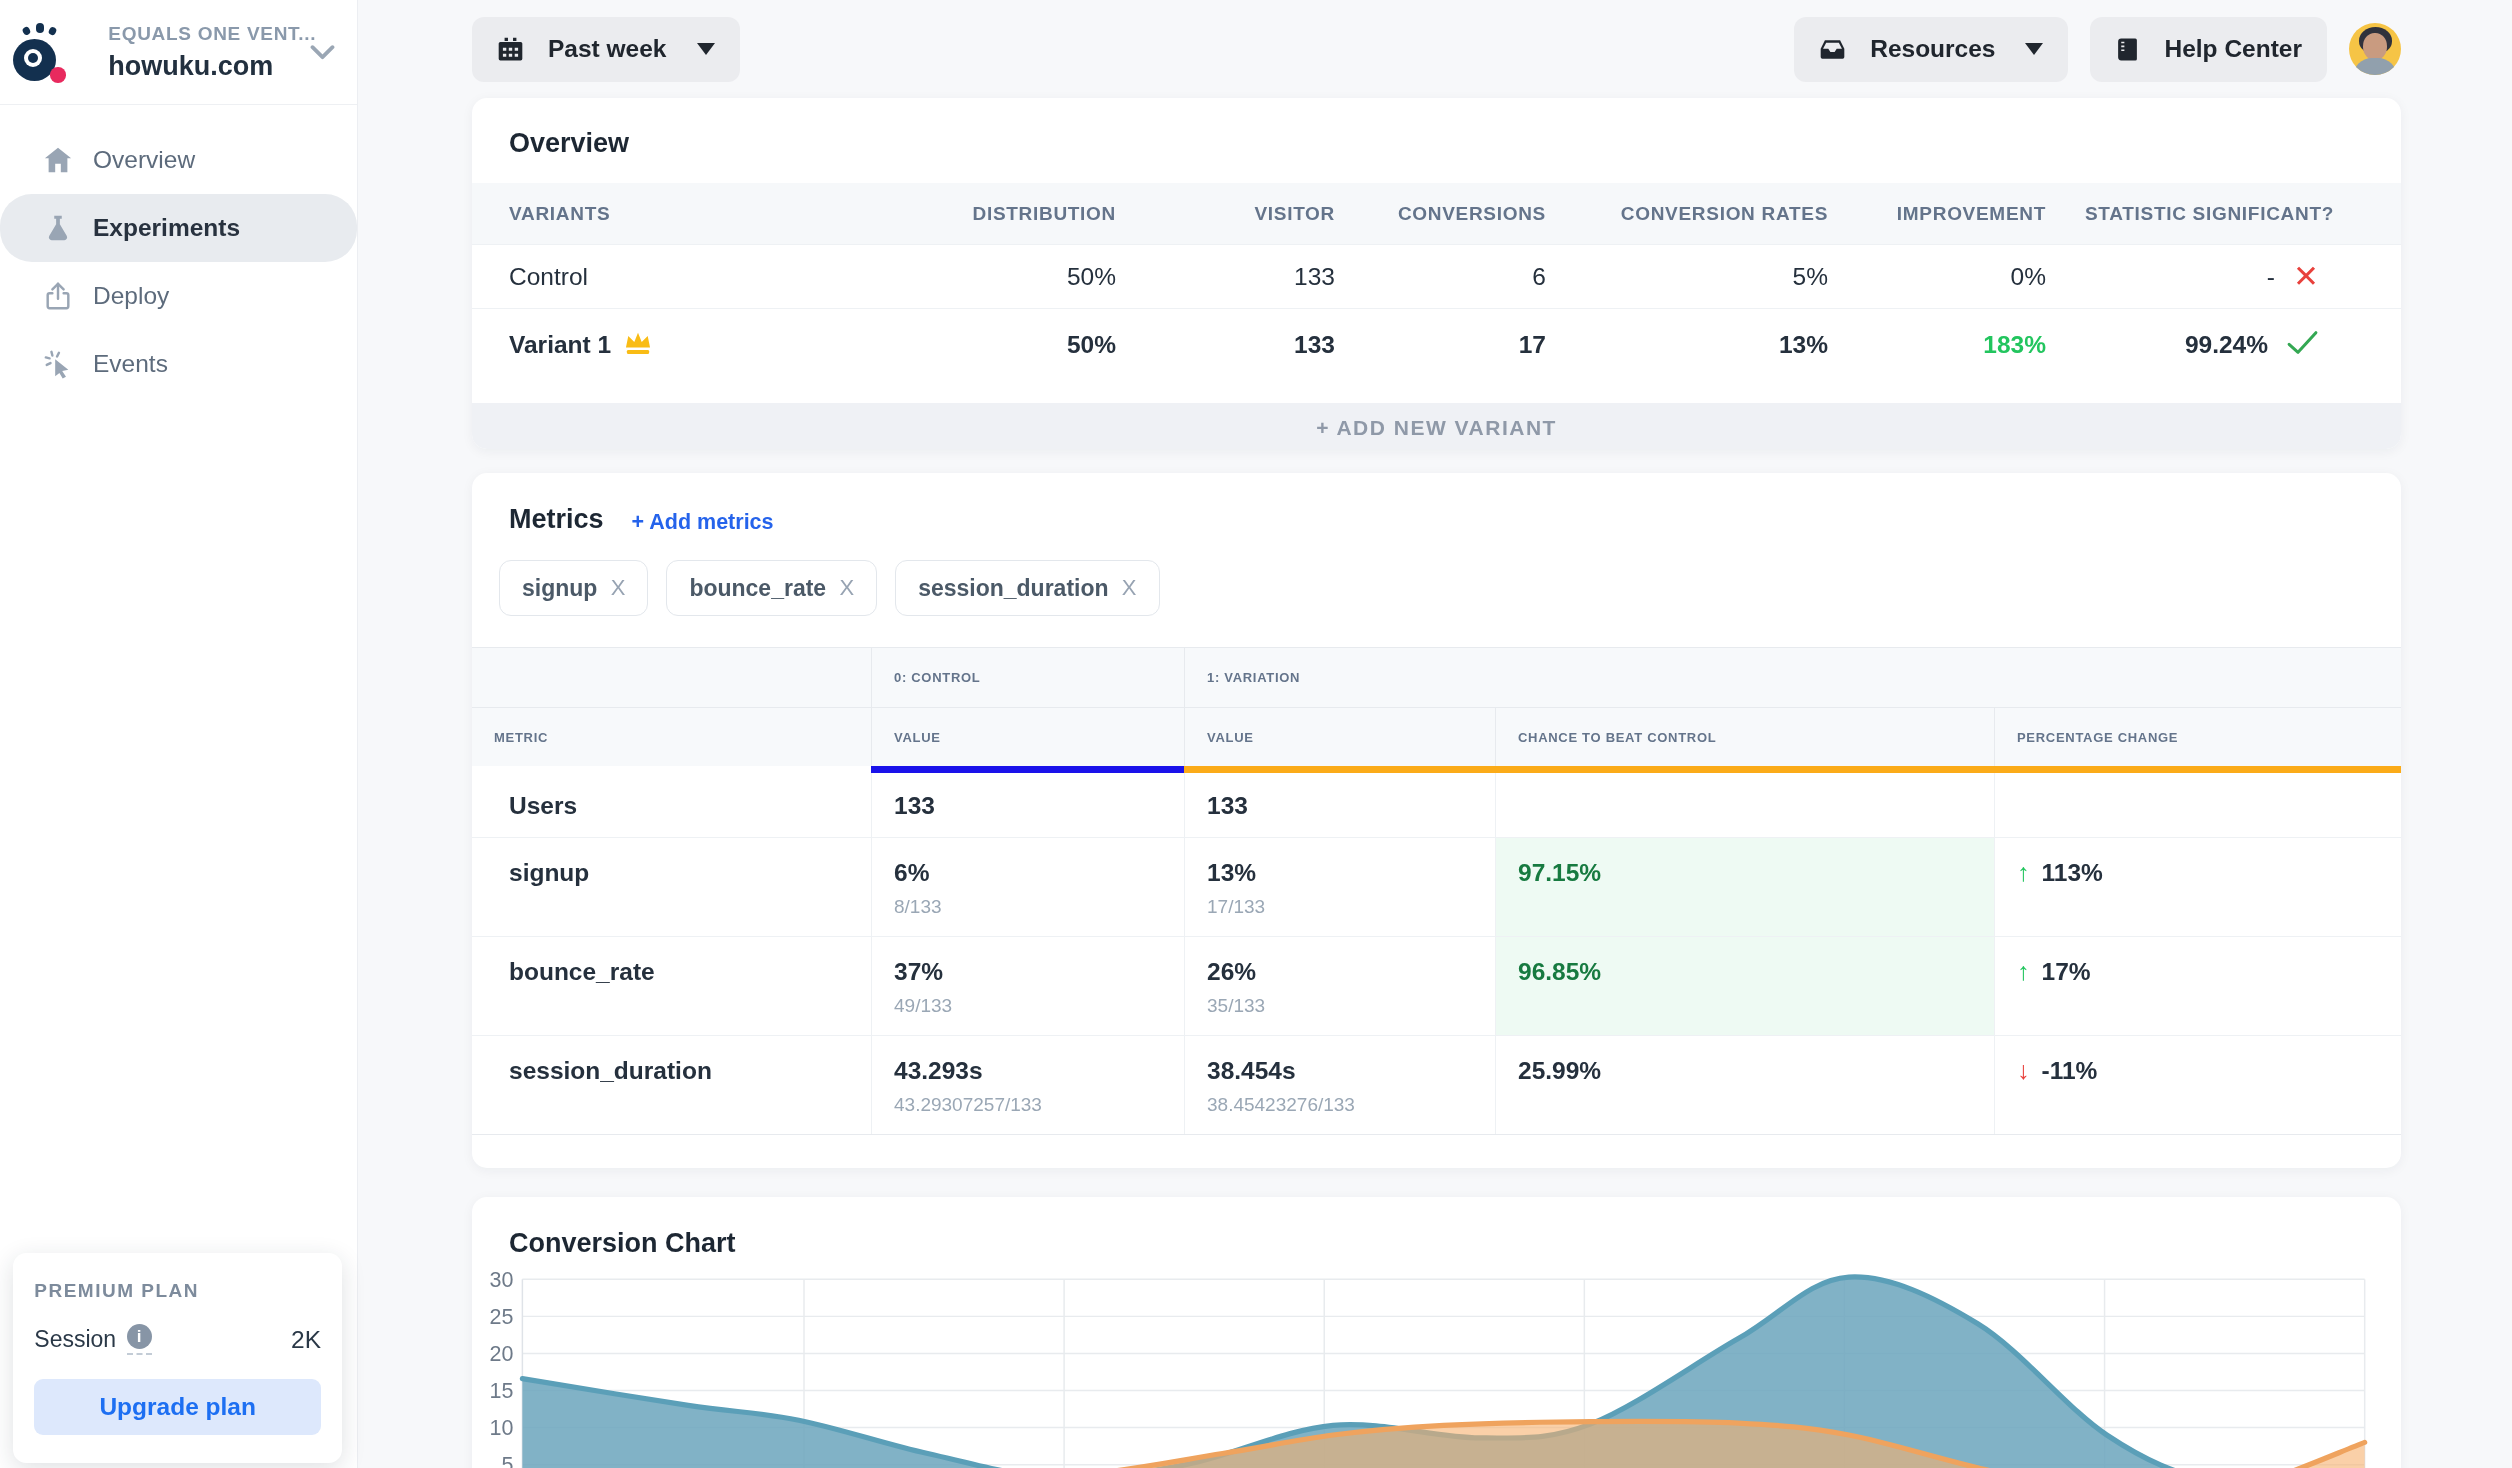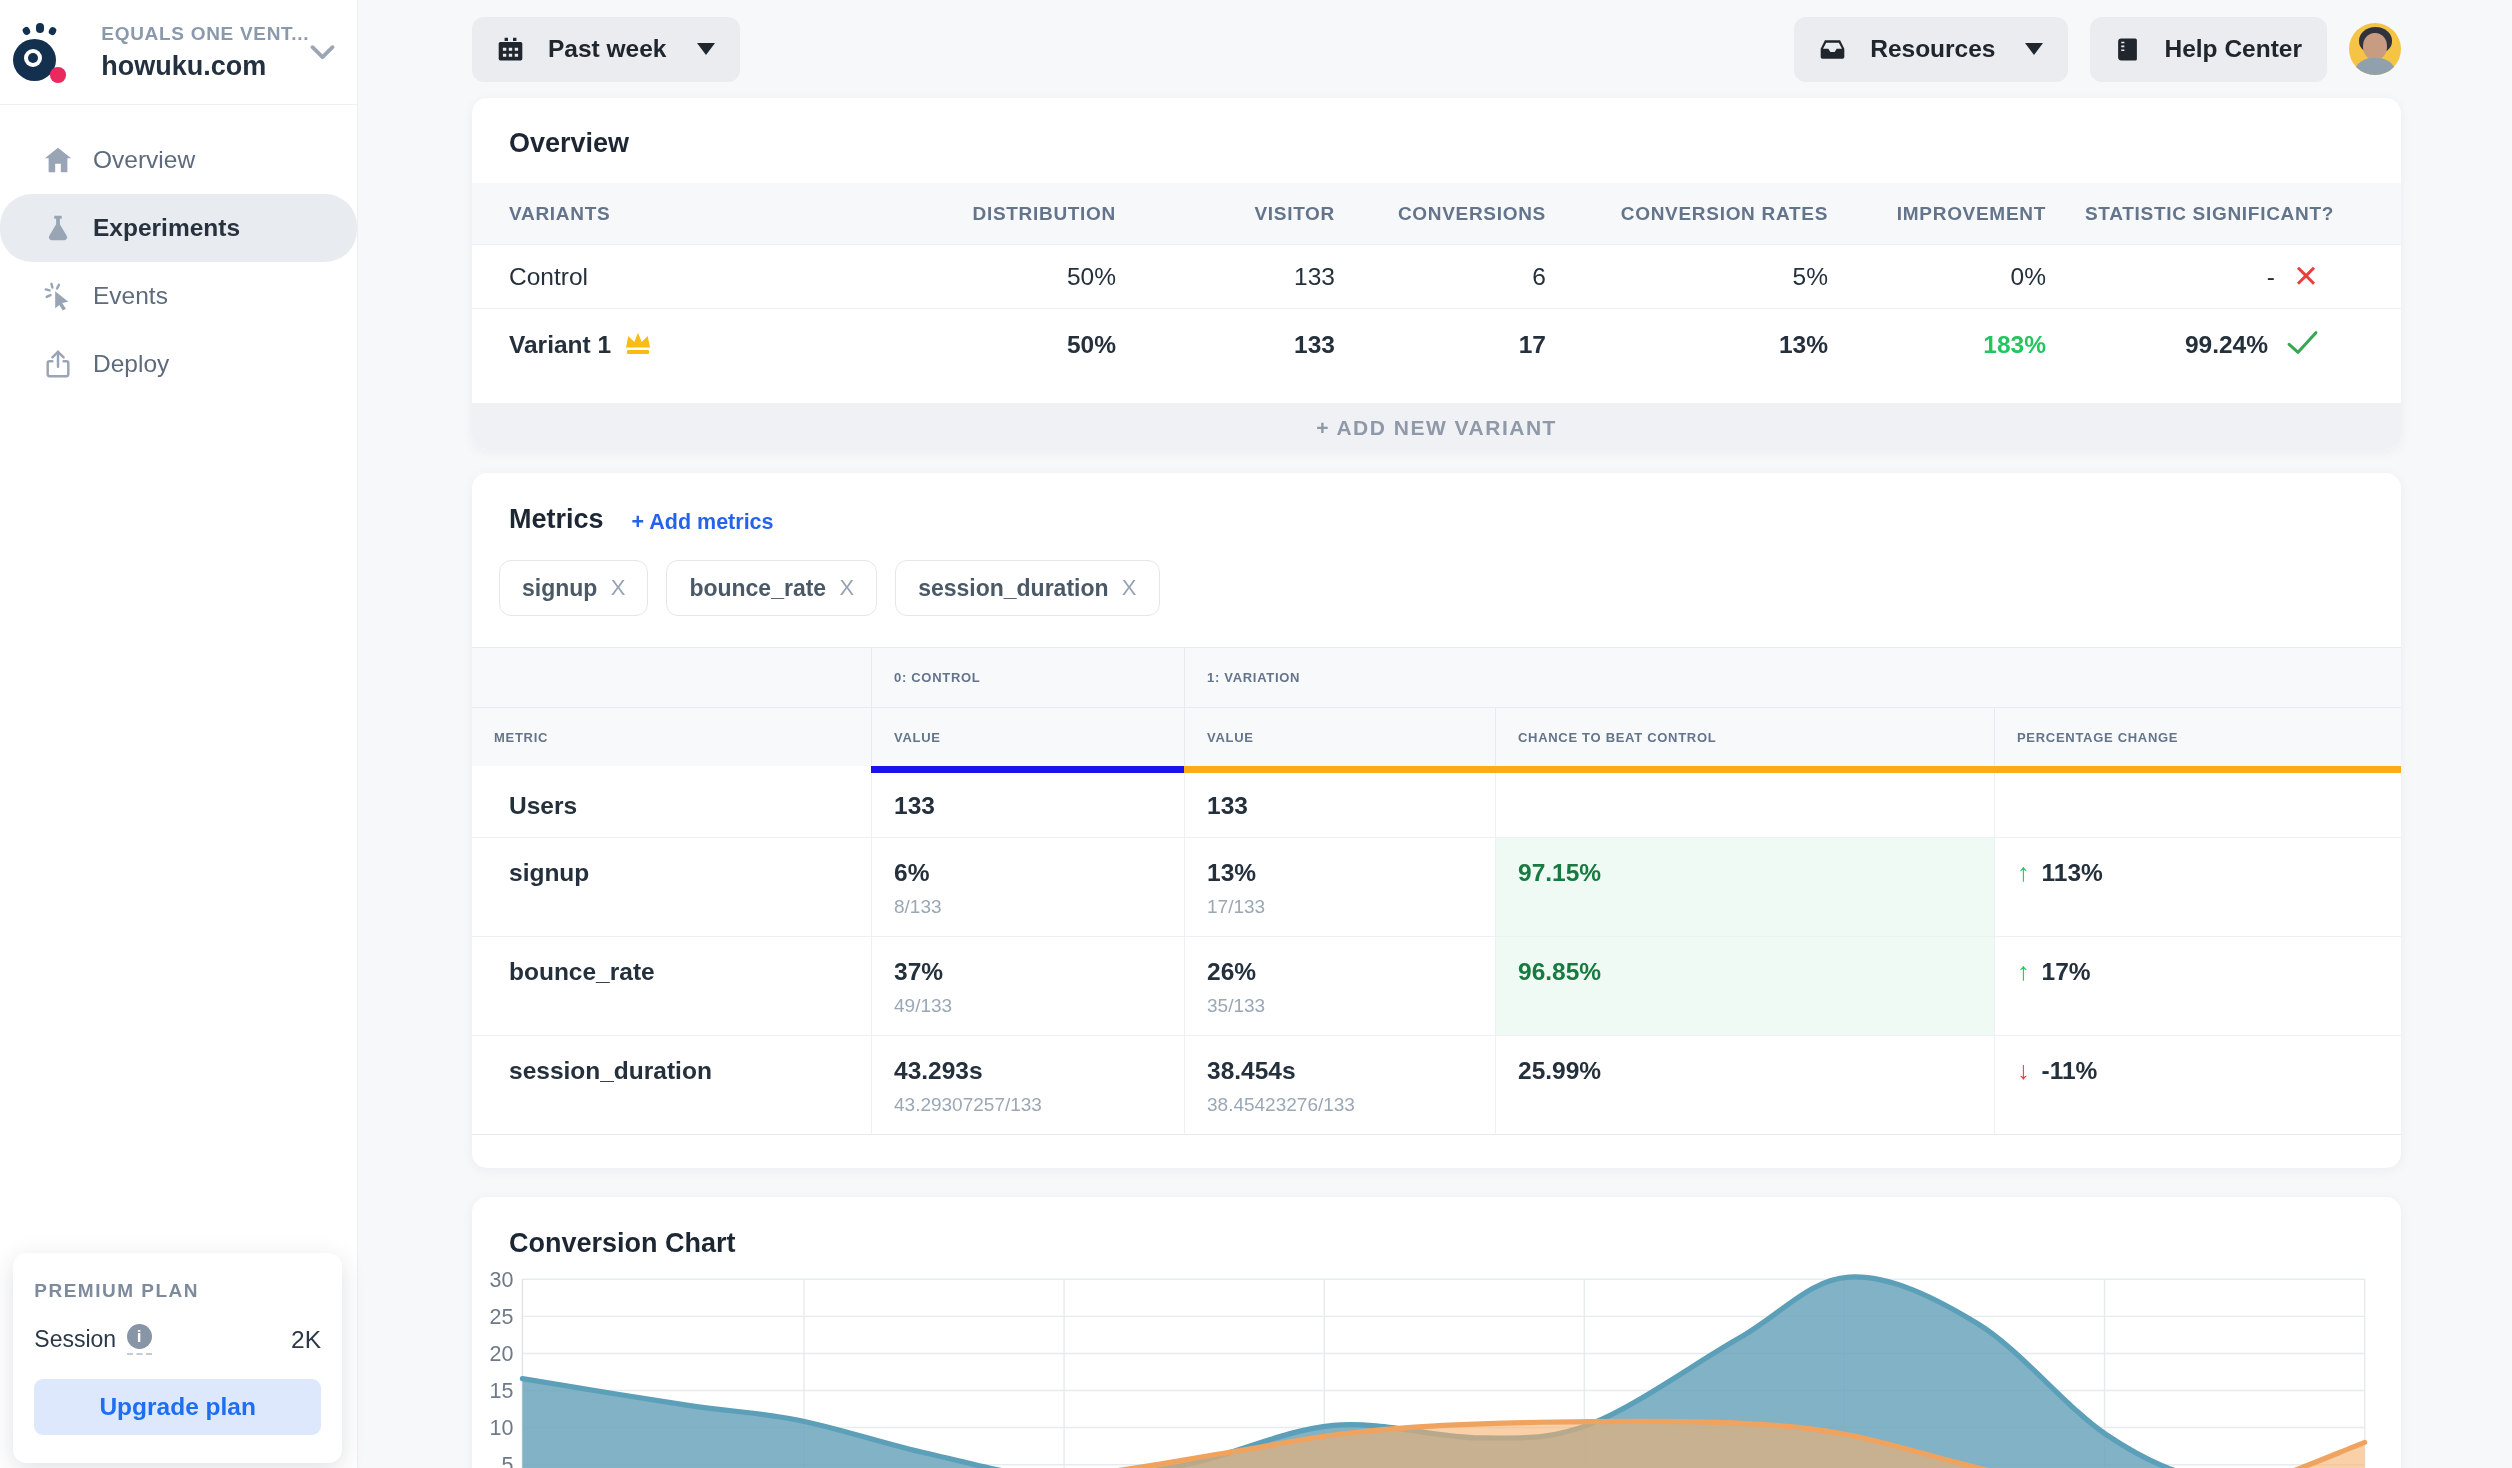--- a/index.html
+++ b/index.html
@@ -6,21 +6,21 @@
   html,body { margin:0; padding:0; }
   body {
     width:2512px; height:1469px; overflow:hidden;
     background:#f7f8fa; color:#1f2a37;
     font-family:"Liberation Sans","DejaVu Sans",sans-serif;
   }
   .page { position:relative; width:2512px; height:1469px; overflow:hidden; }
 
   
   .sidebar { position:absolute; left:0; top:0; width:358px; height:100%; background:#fff; border-right:1.5px solid #eceef2; }
-  .side-head { height:105px; border-bottom:1.5px solid #eef0f3; display:flex; align-items:center; padding:0 22px 0 13.3px; gap:26px; cursor:pointer; }
+  .side-head { height:105px; border-bottom:1.5px solid #eef0f3; display:flex; align-items:center; padding:0 22px 0 13.3px; gap:33px; cursor:pointer; }
   .logo { position:relative; width:62px; height:62px; flex:none; }
   .lash { position:absolute; background:var(--brand-navy,#13304f); border-radius:4.4px; }
   .lash1 { width:6.7px; height:8.2px; left:9.6px; top:6px; transform:rotate(-28deg); }
   .lash2 { width:7.4px; height:10.4px; left:23px; top:1.5px; }
   .lash3 { width:6.7px; height:8.2px; left:36px; top:6px; transform:rotate(28deg); }
   .eye { position:absolute; left:0px; top:18px; width:43px; height:42px; background:var(--brand-navy,#13304f); border-radius:50%; }
   .pupil { position:absolute; left:11px; top:10.4px; width:18px; height:18px; background:#fff; border-radius:50%; }
   .pupil-core { position:absolute; left:3.7px; top:3.7px; width:10.4px; height:10.4px; background:var(--brand-navy,#13304f); border-radius:50%; }
   .brand-dot { position:absolute; left:37px; top:46px; width:15.6px; height:15.6px; background:var(--brand-pink,#e82a5e); border-radius:50%; }
   .org { flex:1; min-width:0; }
@@ -162,41 +162,41 @@
       <div class="nav-item active">
         <span class="nicon">
           <svg viewBox="0 0 32 32" fill="currentColor">
               <path d="M12 3 h8 v3 h-2 v6 l7.4 12.6 A3 3 0 0 1 22.8 29 H9.2 a3 3 0 0 1 -2.6 -4.4 L14 12 V6 h-2 Z"></path>
             </svg>
         </span>
         <span>Experiments</span>
       </div>
       <div class="nav-item">
         <span class="nicon">
+          <svg viewBox="0 0 32 32" fill="none" stroke="currentColor" stroke-width="2.6" stroke-linecap="round" stroke-linejoin="round">
+              <path d="M10 13 H7 a2 2 0 0 0 -2 2 v12 a2 2 0 0 0 2 2 h18 a2 2 0 0 0 2 -2 V15 a2 2 0 0 0 -2 -2 h-3"></path>
+              <path d="M16 3 V19"></path>
+              <path d="M10 9 L16 3 L22 9"></path>
+            </svg>
+        </span>
+        <span>Deploy</span>
+      </div>
+      <div class="nav-item">
+        <span class="nicon">
           <svg viewBox="0 0 32 32" fill="currentColor">
               <path d="M13 11 L27 22 L20.5 23.5 L24.5 29.5 L21 31.5 L17.5 25.5 L13 29 Z"></path>
               <g stroke="currentColor" stroke-width="2.6" stroke-linecap="round" fill="none">
                 <path d="M9 3 L10 7"></path>
                 <path d="M3 9 L7 10"></path>
                 <path d="M4 17 L8 15"></path>
                 <path d="M17 4 L15 8"></path>
               </g>
             </svg>
         </span>
         <span>Events</span>
-      </div>
-      <div class="nav-item">
-        <span class="nicon">
-          <svg viewBox="0 0 32 32" fill="none" stroke="currentColor" stroke-width="2.6" stroke-linecap="round" stroke-linejoin="round">
-              <path d="M10 13 H7 a2 2 0 0 0 -2 2 v12 a2 2 0 0 0 2 2 h18 a2 2 0 0 0 2 -2 V15 a2 2 0 0 0 -2 -2 h-3"></path>
-              <path d="M16 3 V19"></path>
-              <path d="M10 9 L16 3 L22 9"></path>
-            </svg>
-        </span>
-        <span>Deploy</span>
       </div>
     </div>
 
     <div class="plan-card">
       <div class="plan-title">PREMIUM PLAN</div>
       <div class="plan-row">
         <span>Session</span>
         <span class="info-wrap">
             <i class="info-icon">i</i>
           </span>

